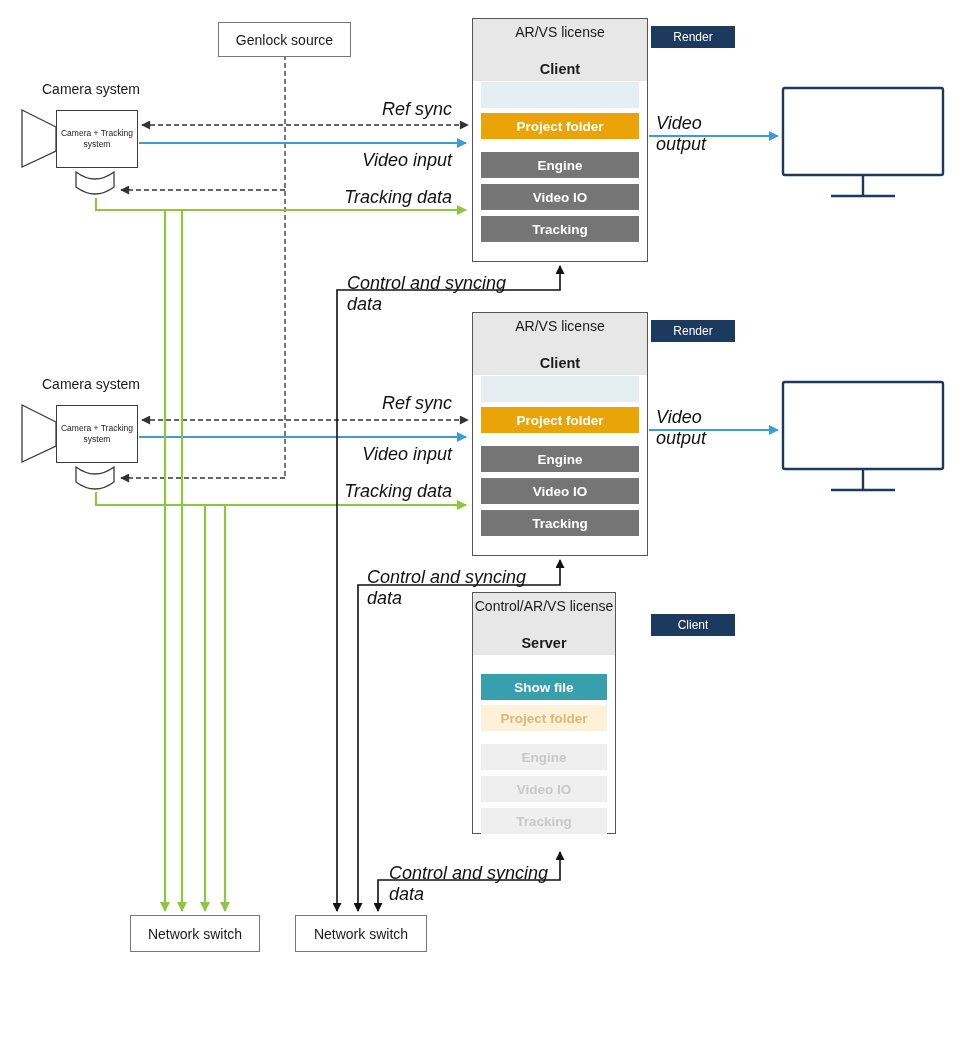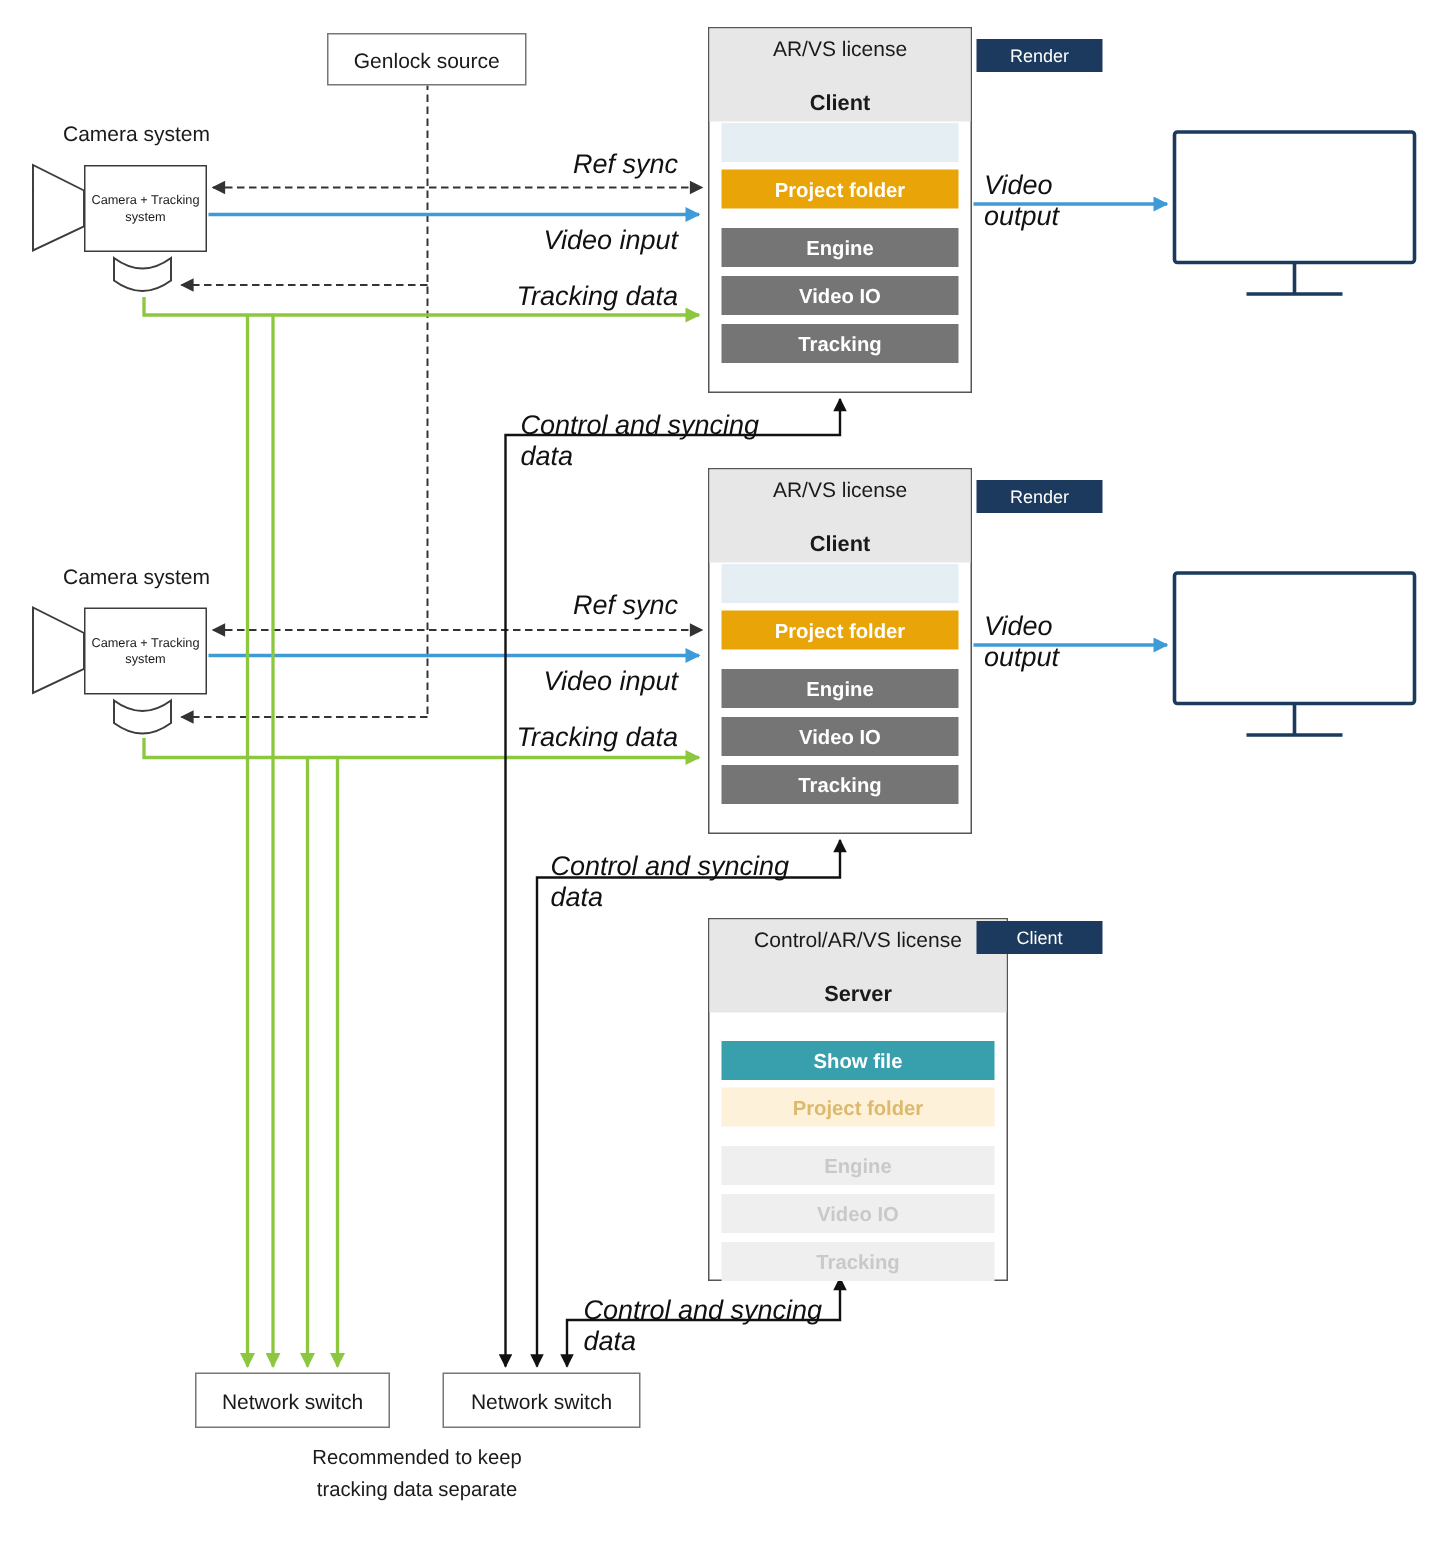--- a/index.html
+++ b/index.html
@@ -131,21 +131,21 @@
     <div class="bars">
       <div class="bar empty"></div>
       <div class="bar amber">Project folder</div>
       <div class="bar gray">Engine</div>
       <div class="bar gray">Video IO</div>
       <div class="bar gray">Tracking</div>
     </div>
   </div>
   <div class="abs tag" style="left:651px;top:320px;width:84px;height:22px">Render</div>
 
-  <div class="abs node" style="left:472px;top:612px;width:200px;height:242px">
+  <div class="abs node" style="left:472px;top:592px;width:144px;height:242px">
     <div class="node-header">
       <div class="license">Control/AR/VS license</div>
       <div class="role">Server</div>
     </div>
     <div class="bars">
       <div class="bar teal">Show file</div>
       <div class="bar amber-faded">Project folder</div>
       <div class="bar gray-faded">Engine</div>
       <div class="bar gray-faded">Video IO</div>
       <div class="bar gray-faded">Tracking</div>
@@ -153,21 +153,20 @@
   </div>
   <div class="abs tag" style="left:651px;top:614px;width:84px;height:22px">Client</div>
 
   <div class="abs plainbox" style="left:130px;top:915px;width:128px;height:35px">
     <span>Network switch</span>
   </div>
   <div class="abs plainbox" style="left:295px;top:915px;width:130px;height:35px">
     <span>Network switch</span>
   </div>
 
-  <div class="abs note" style="left:193px;top:962px;width:170px">Recommended to keep tracking data separate</div>
 
   <div class="elabel r" style="left:352px;top:99px;width:100px">Ref sync</div>
   <div class="elabel r" style="left:352px;top:150px;width:100px">Video input</div>
   <div class="elabel r" style="left:342px;top:187px;width:110px">Tracking data</div>
   <div class="elabel" style="left:656px;top:113px;width:100px">Video output</div>
   <div class="elabel" style="left:347px;top:273px;width:175px">Control and syncing data</div>
 
   <div class="elabel r" style="left:352px;top:393px;width:100px">Ref sync</div>
   <div class="elabel r" style="left:352px;top:444px;width:100px">Video input</div>
   <div class="elabel r" style="left:342px;top:481px;width:110px">Tracking data</div>

